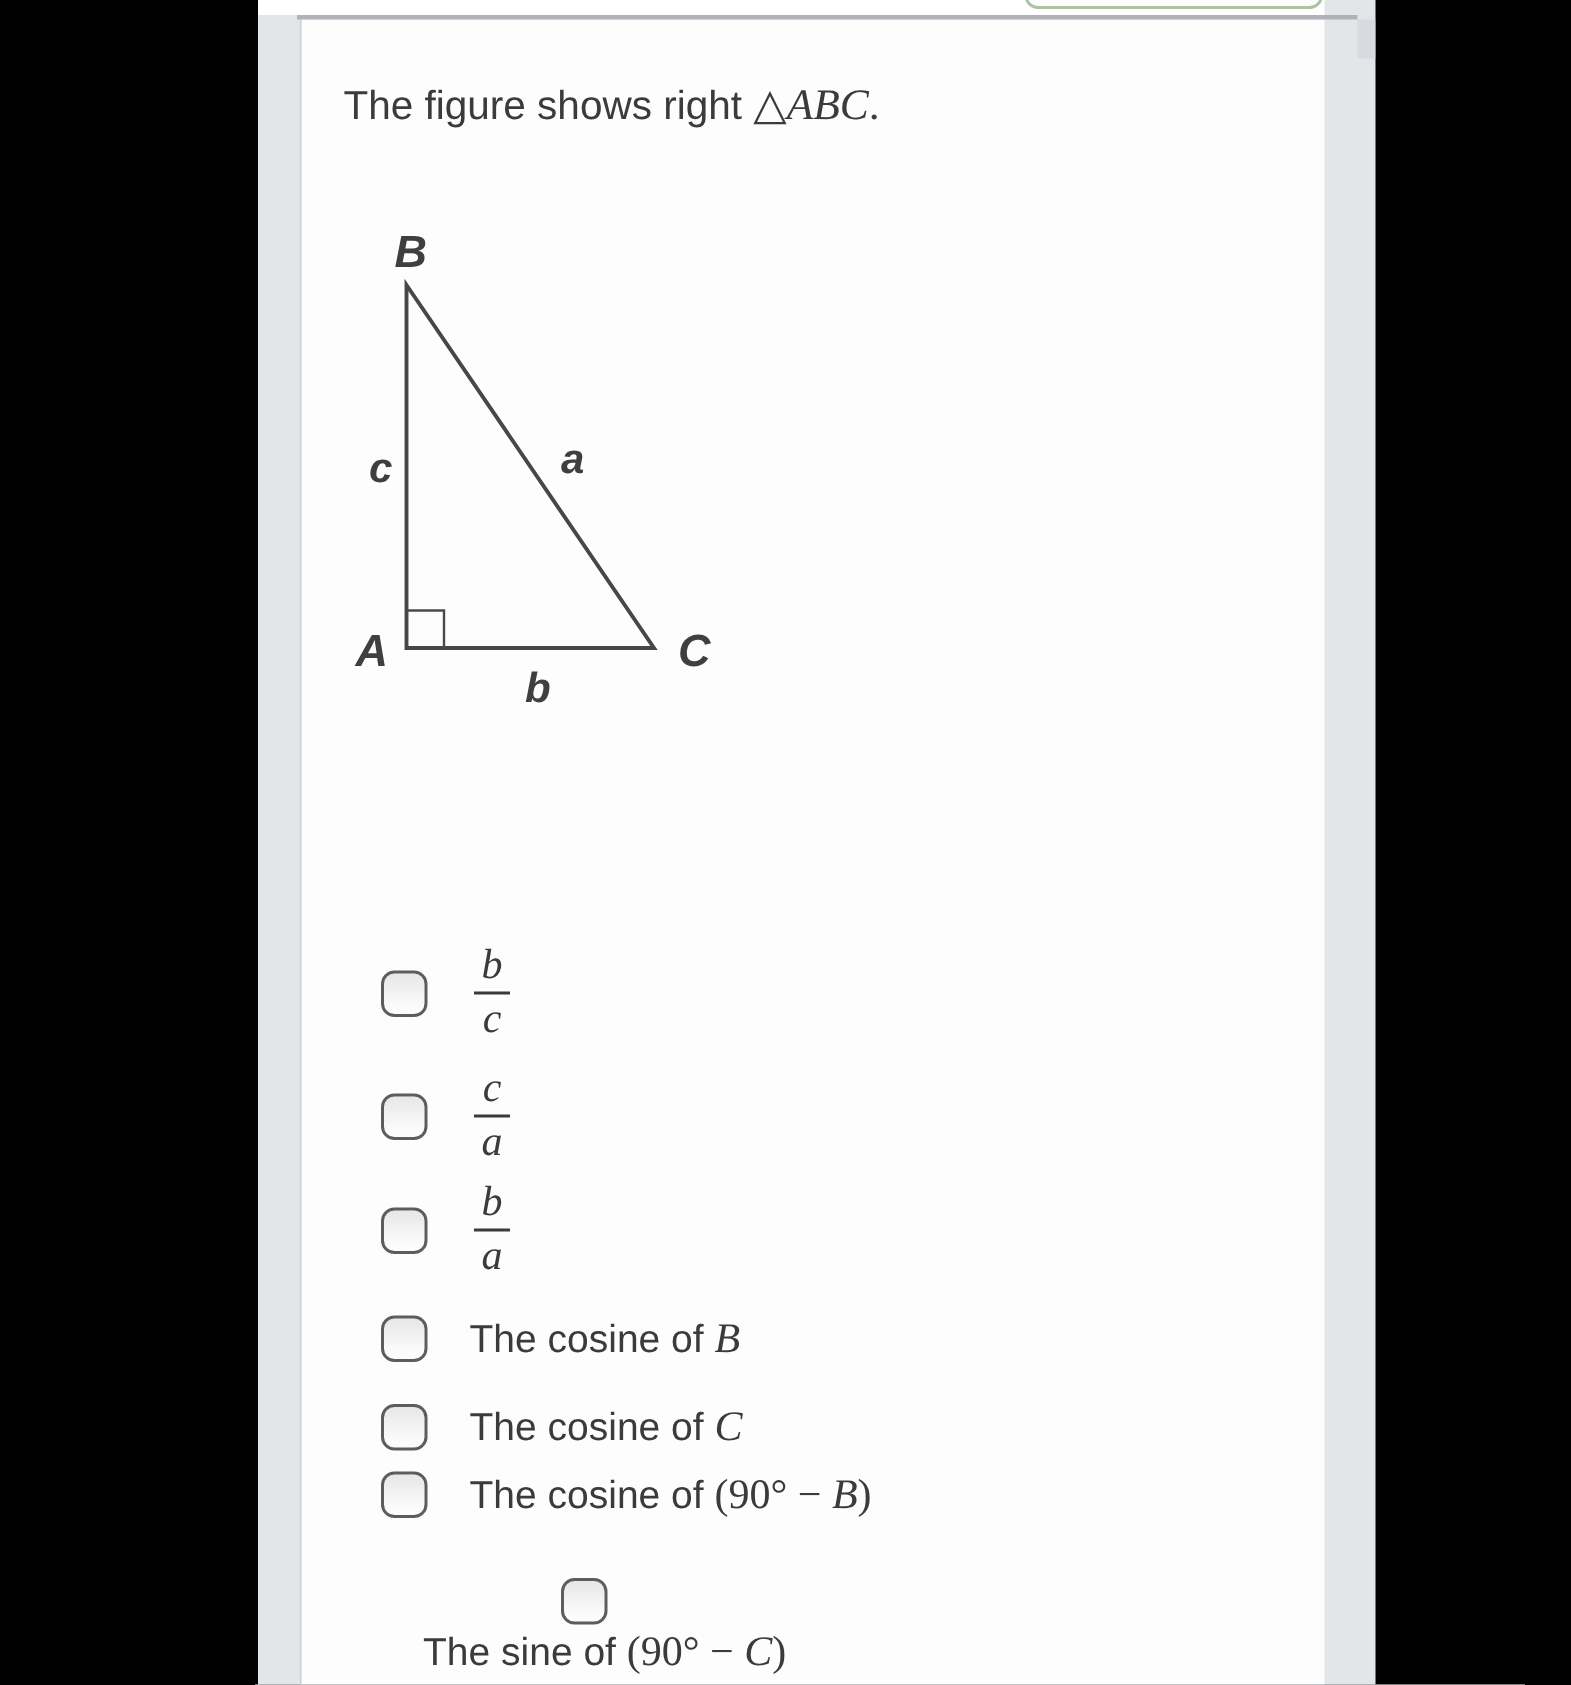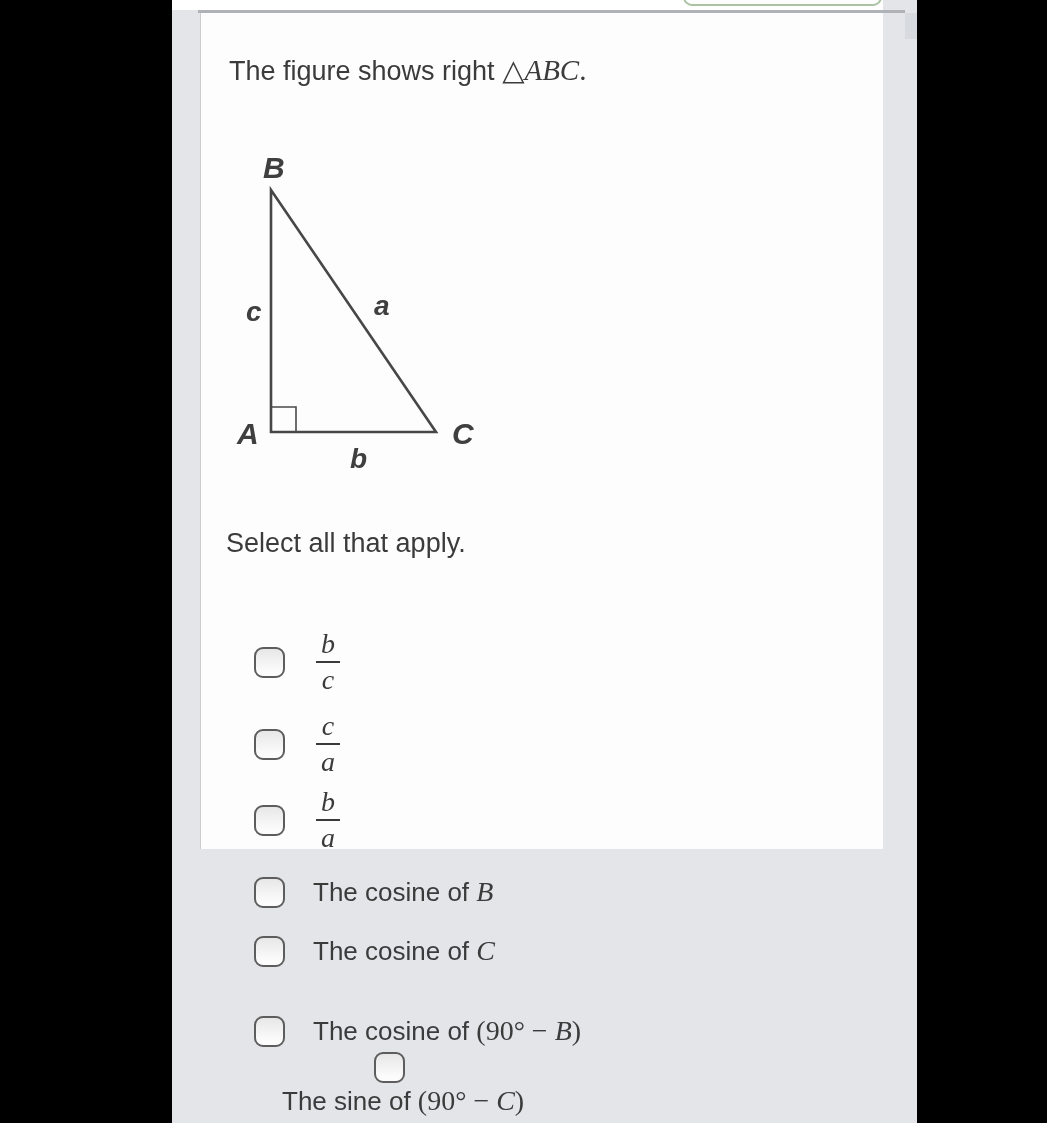--- a/index.html
+++ b/index.html
@@ -7,42 +7,42 @@
   body{
     width:1047px;height:1123px;position:relative;background:#000;
     font-family:"Liberation Sans",sans-serif;overflow:hidden;
   }
   .vp{position:absolute;left:172px;top:0;width:745px;height:1123px;background:#e3e5e9;overflow:hidden;}
   .topbar{position:absolute;left:0;top:0;width:711px;height:10px;background:#ffffff;overflow:hidden;z-index:4;}
   .cutoff-btn{position:absolute;left:511px;top:-34px;width:199px;height:40px;background:#fcfdfc;
     border:2px solid #abc3a4;border-radius:9px;box-sizing:border-box;}
   .divider{position:absolute;left:26px;top:10px;width:707px;height:3px;background:#afb3b7;z-index:3;}
   .scroll-thumb{position:absolute;left:733px;top:13px;width:12px;height:26px;background:#d7dade;z-index:3;}
-  .card{position:absolute;left:28px;top:13px;width:683px;height:836px;background:#fdfdfd;
+  .card{position:absolute;left:28px;top:13px;width:683px;height:1110px;background:#fdfdfd;
     border-left:1px solid #cbced1;box-sizing:border-box;}
   .title{position:absolute;left:28px;top:40px;font-size:27px;line-height:34px;color:#3b3b3b;white-space:nowrap;}
   .math{font-family:"Liberation Serif",serif;font-size:29px;color:#3b3b3b;}
   .math .var{font-style:italic;}
   .fig{position:absolute;left:30px;top:127px;}
   .fig text{fill:#3f3f3f;font-family:"Liberation Sans",sans-serif;font-style:italic;font-weight:700;}
   .vlabel{font-size:30px;}
   .slabel{font-size:28px;}
   .question{position:absolute;left:25px;top:510px;color:#3b3b3b;font-size:27px;line-height:40px;white-space:nowrap;}
   .question .math{font-size:28px;}
   .opt{position:absolute;display:flex;align-items:center;}
   .cb{width:31px;height:31px;flex:none;border:2.5px solid #5d5d5d;border-radius:9px;
     background:linear-gradient(180deg,#e7e7e7 0%,#fcfcfc 85%);box-sizing:border-box;cursor:pointer;}
   .frac{margin-left:29px;width:28px;text-align:center;font-family:"Liberation Serif",serif;
     font-style:italic;font-size:28px;color:#3b3b3b;}
   .frac .num,.frac .den{height:32px;line-height:32px;}
   .frac .bar{height:2px;background:#3a3a3a;margin:1px 2px;}
   .optlabel{margin-left:28px;font-size:26px;color:#3b3b3b;line-height:36px;white-space:nowrap;}
   .optlabel .math{font-size:28px;}
   .r1{top:615px;left:53px;} .r2{top:697px;left:53px;} .r3{top:773px;left:53px;}
-  .r4{top:861px;left:53px;} .r5{top:920px;left:53px;} .r6{top:1000px;left:53px;} .r7{top:1039px;left:53px;flex-direction:column;}
+  .r4{top:861px;left:53px;} .r5{top:920px;left:53px;} .r6{top:965px;left:53px;} .r7{top:1039px;left:53px;flex-direction:column;}
 </style>
 </head>
 <body>
 
 <div class="vp">
 
   <div class="topbar">
     <div class="cutoff-btn"></div>
   </div>
   <div class="divider"></div>
@@ -57,21 +57,20 @@
       <polyline points="40,267 65,267 65,292" fill="none" stroke="#4a4a4a" stroke-width="1.6"></polyline>
       <text class="vlabel" x="32" y="38">B</text>
       <text class="vlabel" x="6" y="304">A</text>
       <text class="vlabel" x="221" y="304">C</text>
       <text class="slabel" x="15" y="181">c</text>
       <text class="slabel" x="143" y="175">a</text>
       <text class="slabel" x="119" y="328">b</text>
     </svg>
 
     <div class="question">
-      <div>Select all that apply.</div>
     </div>
 
     <div class="opt r1">
       <div class="cb" role="checkbox" aria-checked="false"></div>
       <div class="frac">
         <div class="num">b</div>
         <div class="bar"></div>
         <div class="den">c</div>
       </div>
     </div>

